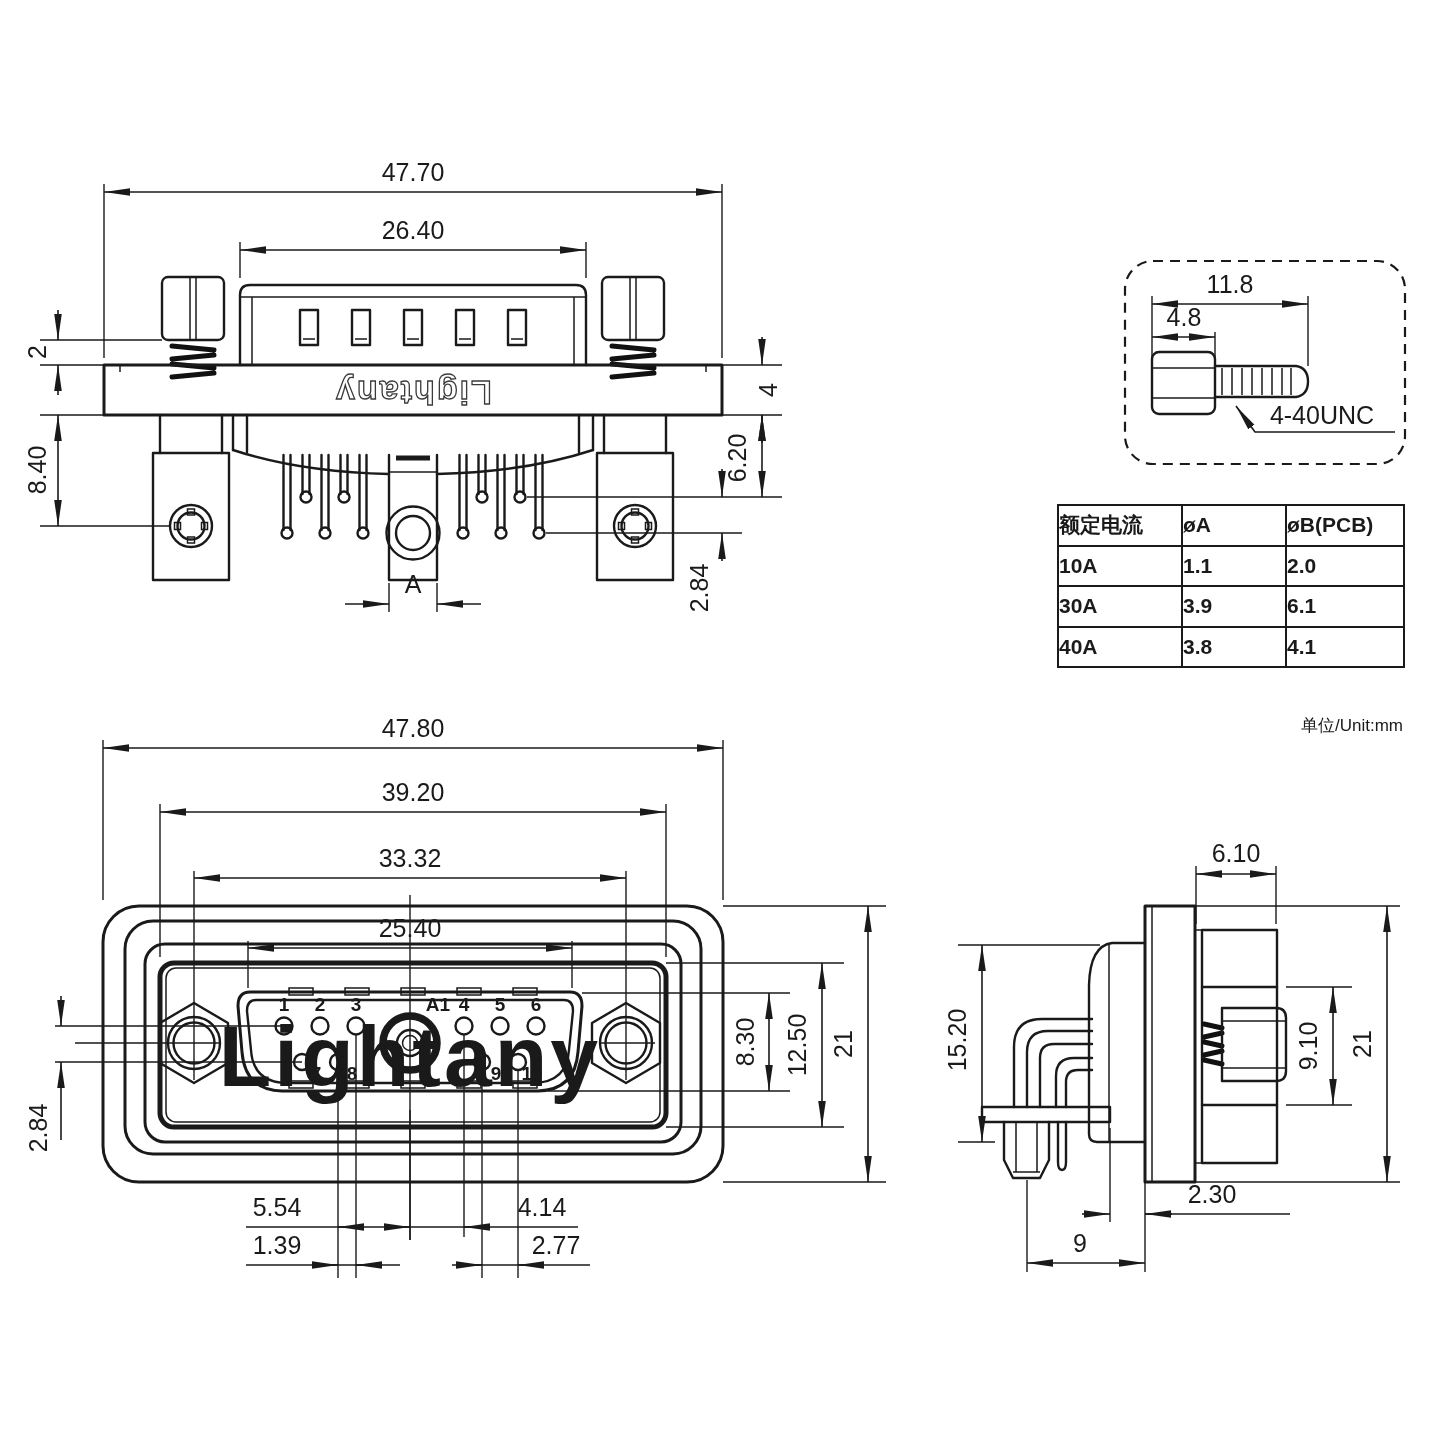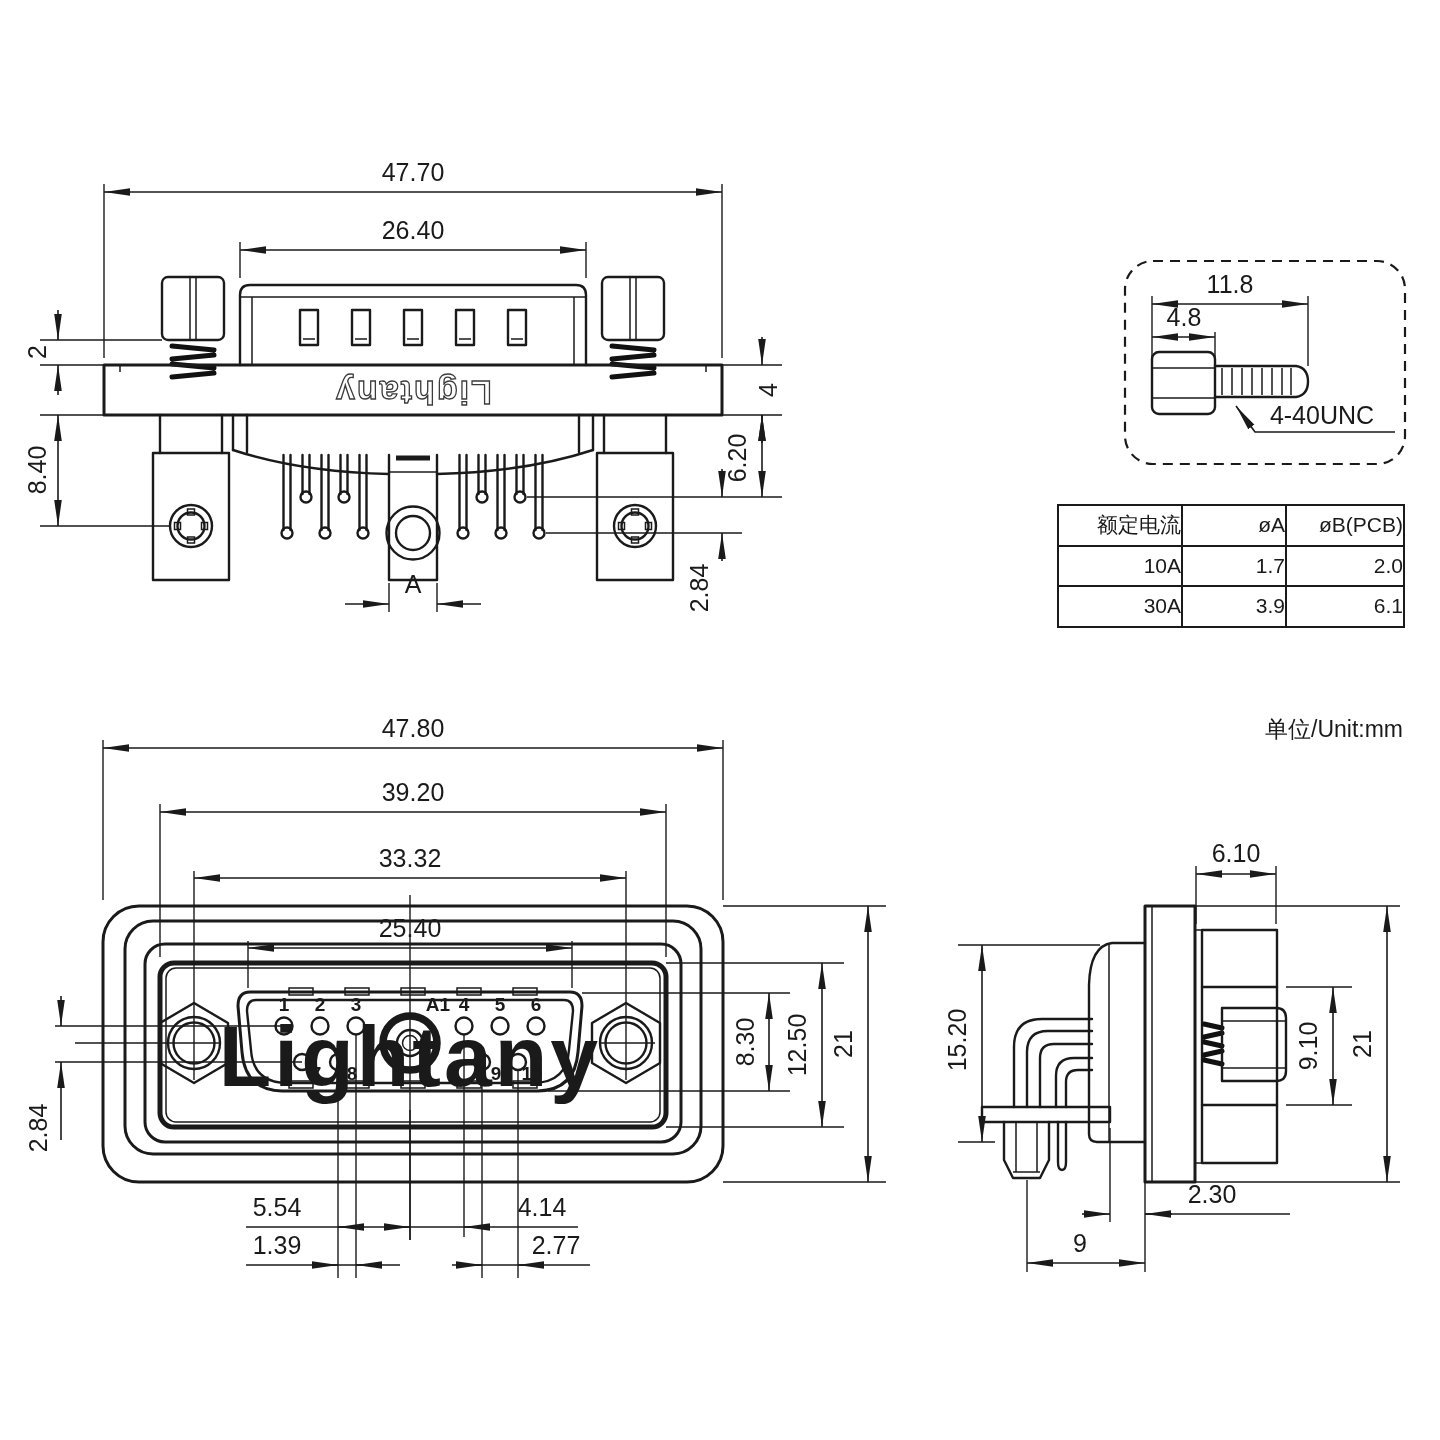--- a/index.html
+++ b/index.html
@@ -18,26 +18,26 @@
   .dash{fill:none;stroke:#1a1a1a;stroke-width:2.2;stroke-dasharray:10 7;}
   text{fill:#1a1a1a;font-family:"Liberation Sans", sans-serif;}
   .dt{font-size:25px;text-anchor:middle;}
   .pin{font-size:19px;font-weight:bold;text-anchor:middle;}
   .wm{font-size:86px;letter-spacing:3px;text-anchor:middle;font-weight:bold;}
   .logo{font-size:34px;font-weight:bold;letter-spacing:2px;text-anchor:middle;
         fill:#ffffff;stroke:#3a3a3a;stroke-width:1.3;}
   
   #spec-table-wrap{position:absolute;left:1057px;top:504px;width:346px;}
   table.spec{border-collapse:collapse;width:346px;table-layout:fixed;}
-  table.spec td,table.spec th{border:2.4px solid #1a1a1a;text-align:right;
-     font-size:21px;font-weight:normal;padding:0;height:38.5px;color:#1a1a1a;}
+  table.spec td,table.spec th{border:2.4px solid #1a1a1a;text-align:left;
+     font-size:21px;font-weight:bold;padding:0;height:38.5px;color:#1a1a1a;}
   table.spec th{font-size:21px;}
   .c1{width:124px;} .c2{width:104px;} .c3{width:118px;}
   #unit-note{position:absolute;left:1057px;top:714px;width:346px;text-align:right;
-     font-size:23px;color:#1a1a1a;}
+     font-size:17px;color:#1a1a1a;}
 </style>
 </head>
 <body>
 
 <svg width="1440" height="1440" viewBox="0 0 1440 1440">
   <defs>
     <marker id="ah" viewBox="0 0 26 10" refX="26" refY="5" markerWidth="26" markerHeight="10" markerUnits="userSpaceOnUse" orient="auto-start-reverse">
       <path d="M26,5 L0,1.2 L0,8.8 Z" fill="#1a1a1a"></path>
     </marker>
   </defs>
@@ -375,24 +375,29 @@
         <col class="c3">
       </colgroup>
     <tbody>
         <tr>
       <th>额定电流</th>
       <th>øA</th>
       <th>øB(PCB)</th>
     </tr>
     <tr>
       <td>10A</td>
-      <td>1.7</td>
+      <td>1.1</td>
       <td>2.0</td>
     </tr>
     <tr>
       <td>30A</td>
       <td>3.9</td>
       <td>6.1</td>
     </tr>
+    <tr>
+      <td>40A</td>
+      <td>3.8</td>
+      <td>4.1</td>
+    </tr>
   </tbody>
     </table>
 </div>
 <div id="unit-note">单位/Unit:mm</div>
 
 </body></html>

